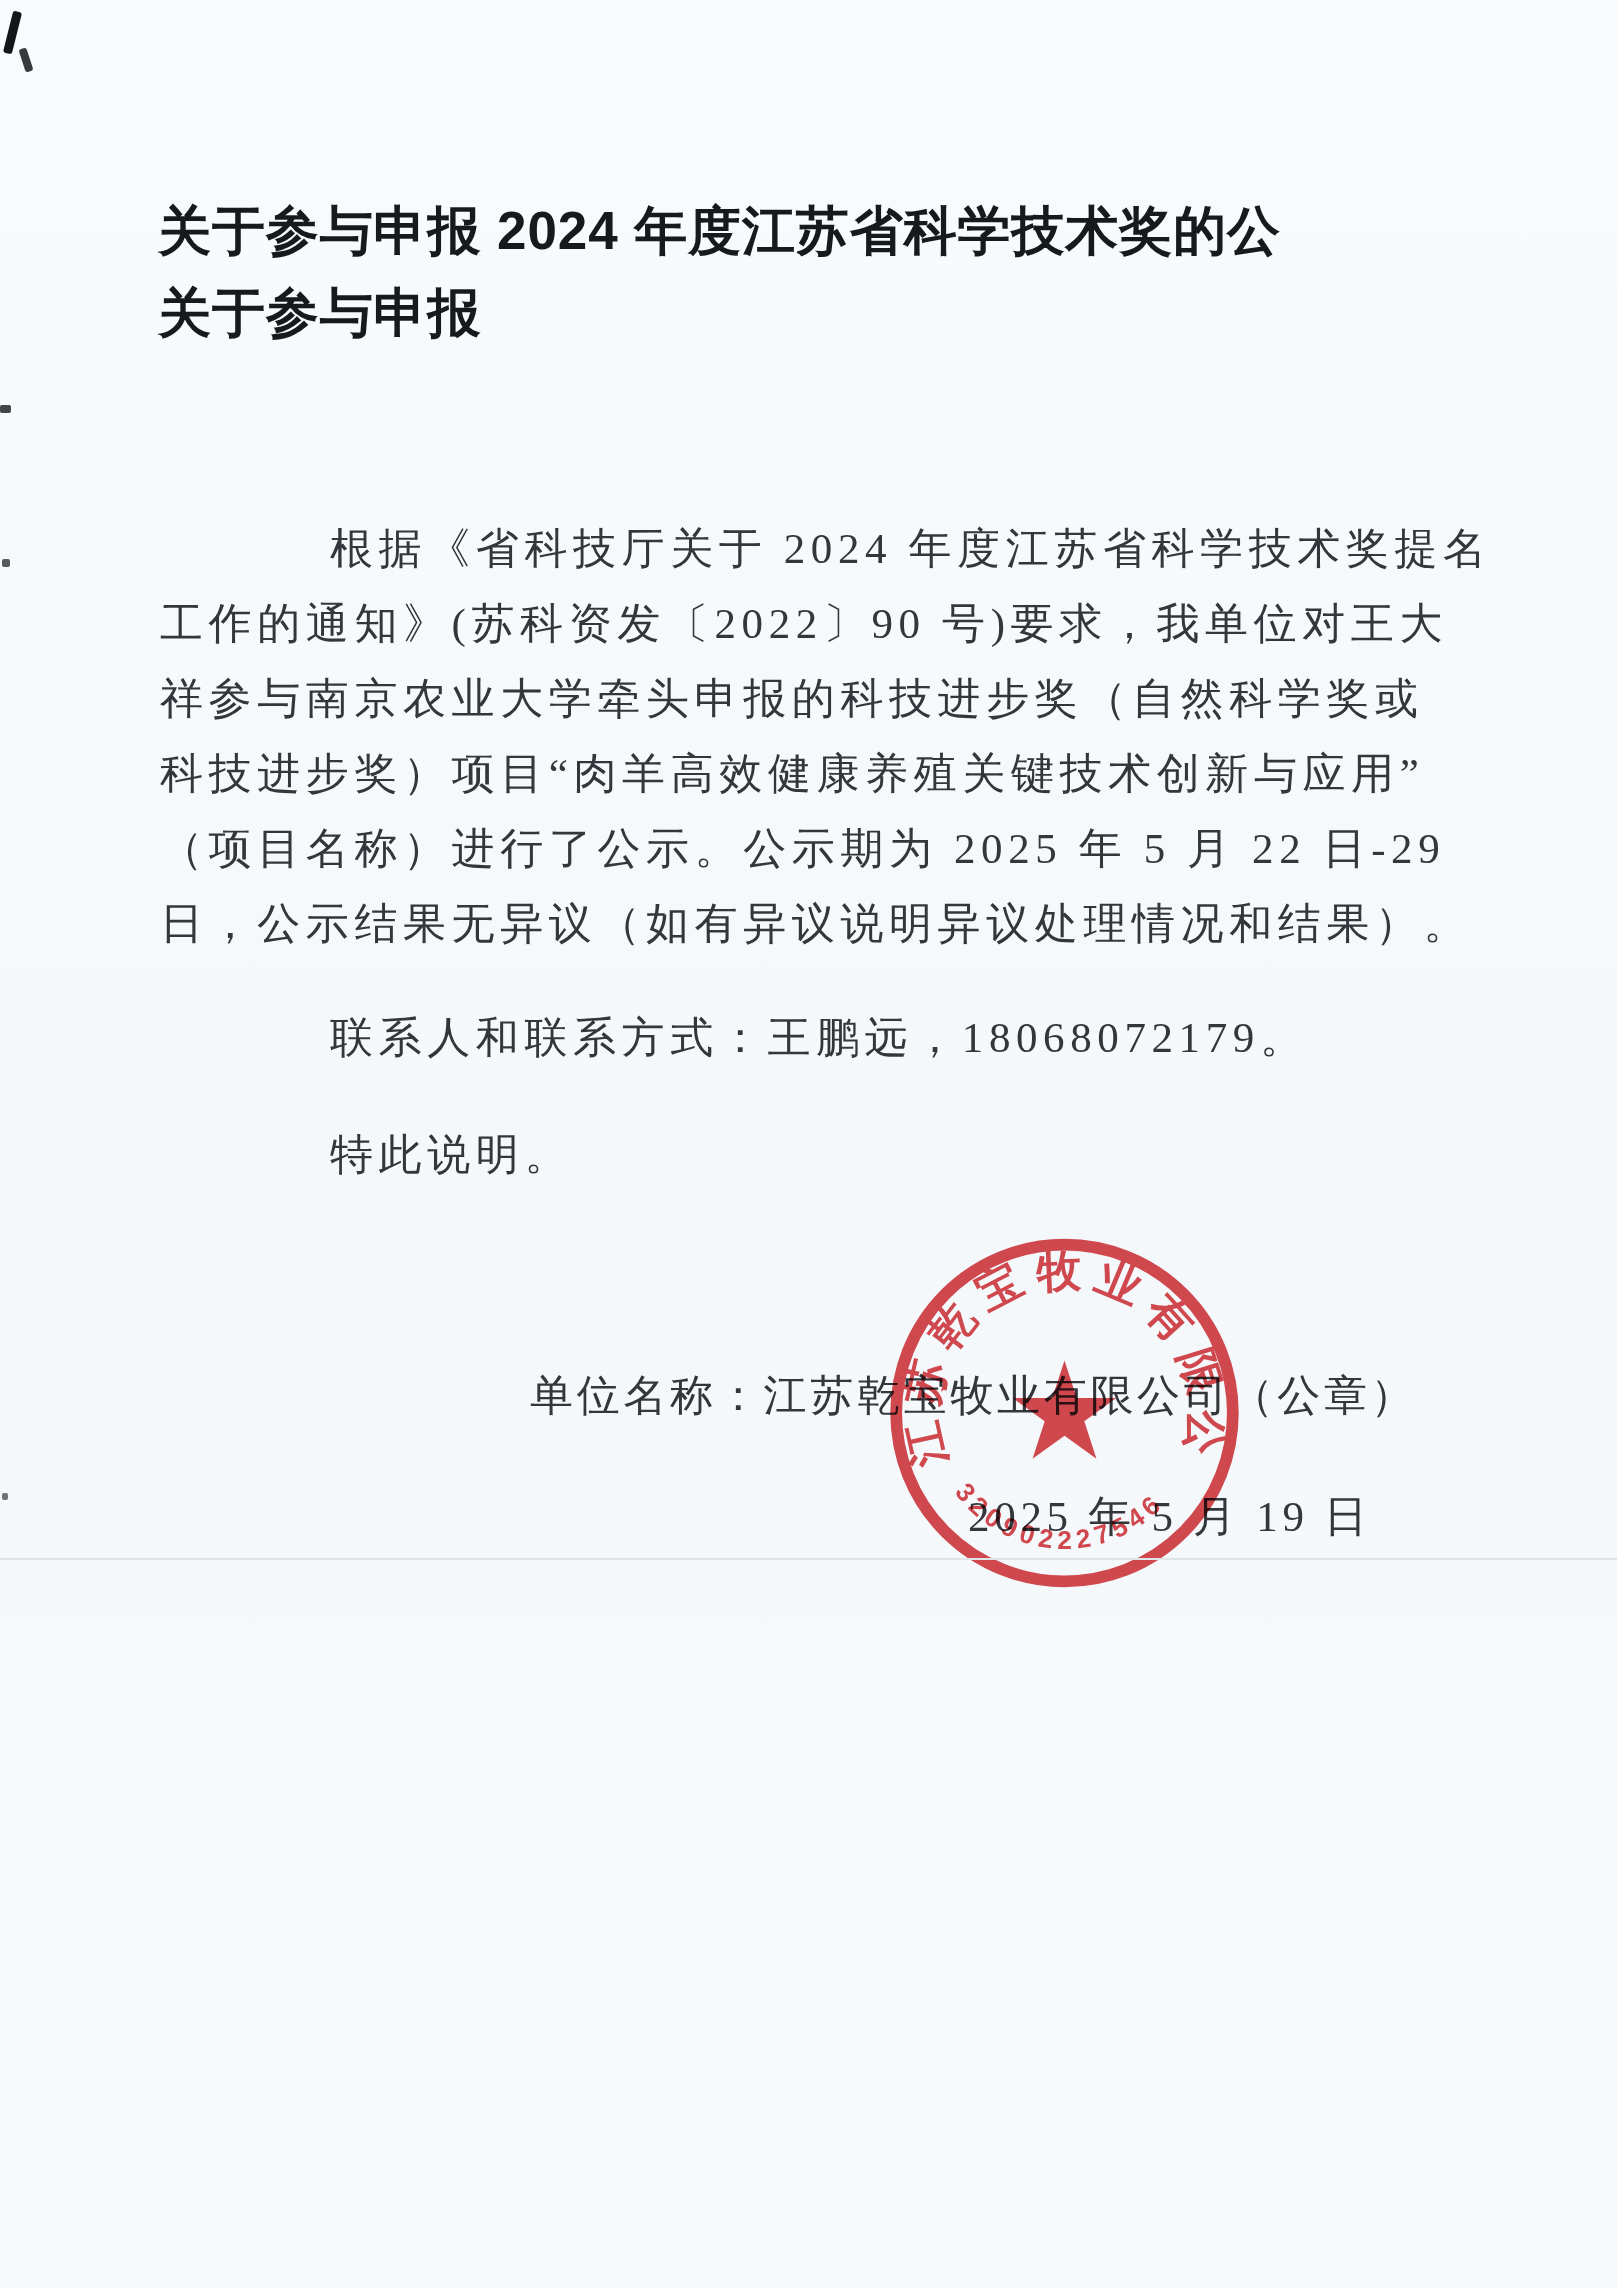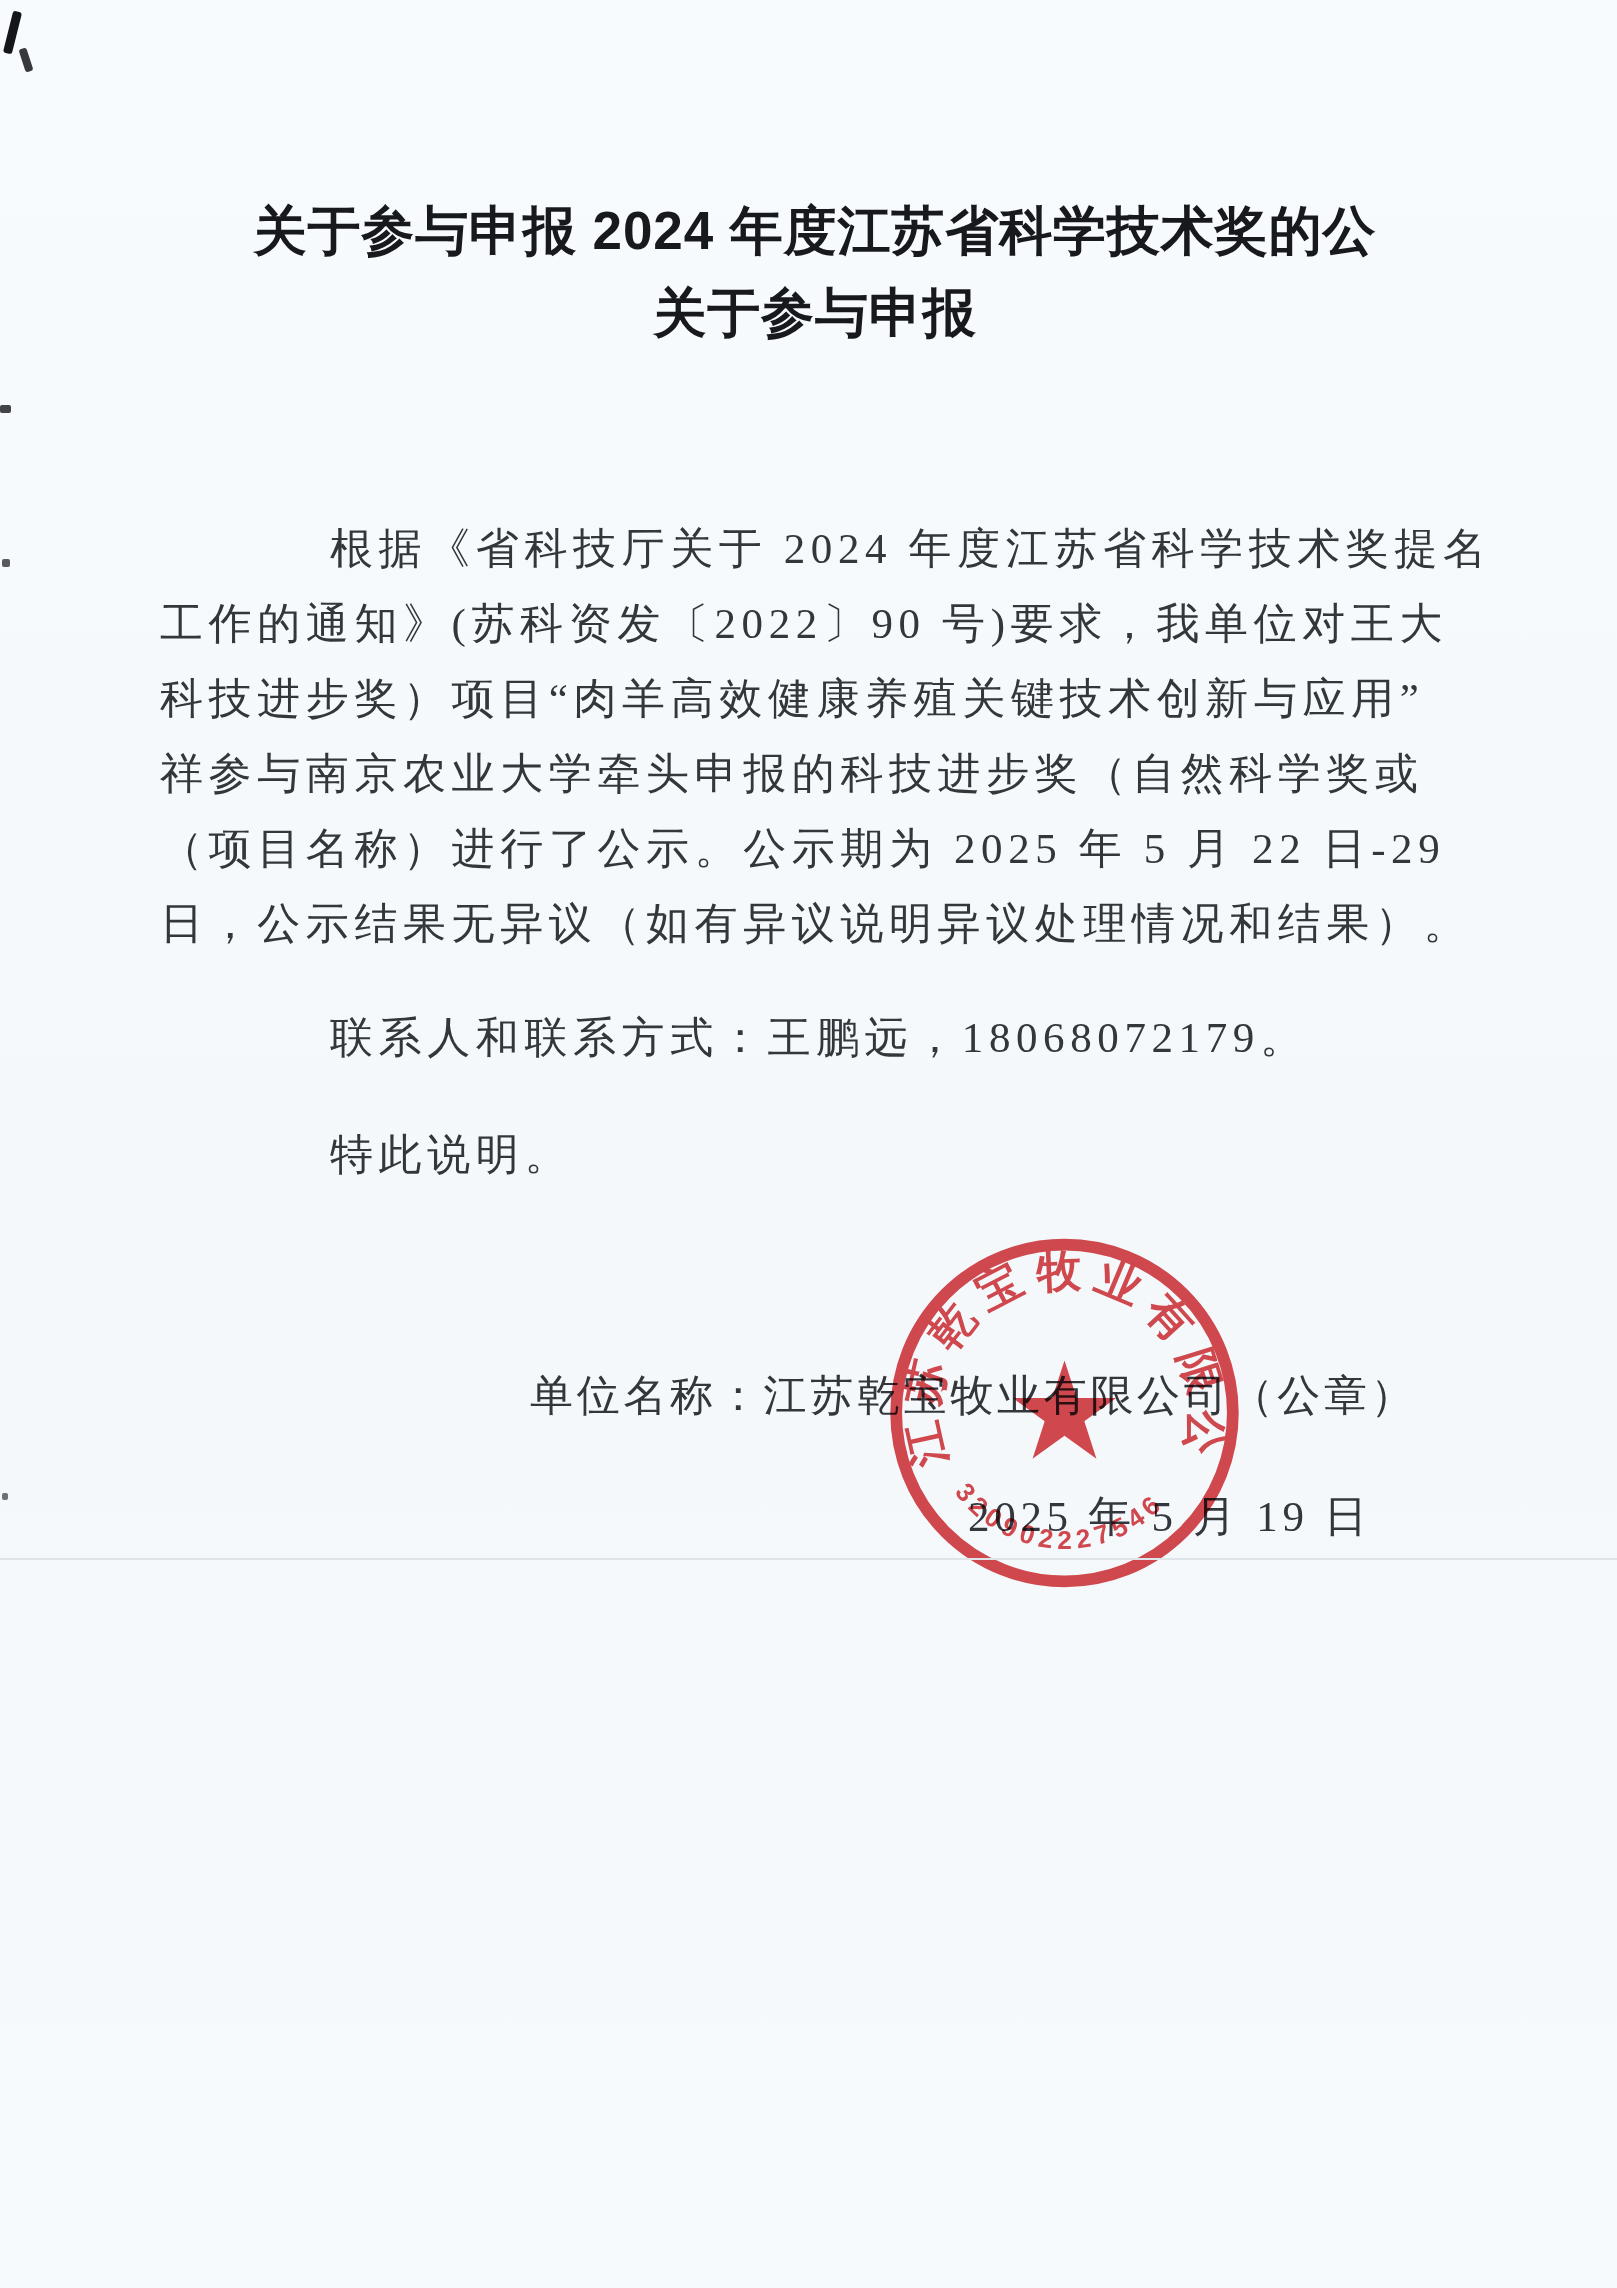--- a/index.html
+++ b/index.html
@@ -12,21 +12,21 @@
     background: linear-gradient(180deg, #f8fbfe 0%, #f5f8fb 55%, #f7fafc 100%);
     overflow: hidden;
     font-family: "Liberation Serif", "DejaVu Serif", serif;
     color: #2b2e33;
   }
   .doc-title {
     position: absolute;
     left: 158px;
     top: 190px;
     width: 1314px;
-    text-align: center;
+    text-align: left;
     font-family: "Liberation Sans", "DejaVu Sans", sans-serif;
     font-weight: 700;
     font-size: 53px;
     line-height: 82px;
     letter-spacing: 0.9px;
     color: #17191c;
   }
   .body-block {
     position: absolute;
     left: 160px;
@@ -101,22 +101,22 @@
 <div class="page">
 
   <div class="doc-title">
     <div>关于参与申报 2024 年度江苏省科学技术奖的公</div>
     <div>关于参与申报</div>
   </div>
 
   <div class="body-block">
     <div class="body-line indent">根据《省科技厅关于 2024 年度江苏省科学技术奖提名</div>
     <div class="body-line">工作的通知》(苏科资发〔2022〕90 号)要求，我单位对王大</div>
+    <div class="body-line">祥参与南京农业大学牵头申报的科技进步奖（自然科学奖或</div>
     <div class="body-line">科技进步奖）项目“肉羊高效健康养殖关键技术创新与应用”</div>
-    <div class="body-line">祥参与南京农业大学牵头申报的科技进步奖（自然科学奖或</div>
     <div class="body-line">（项目名称）进行了公示。公示期为 2025 年 5 月 22 日-29</div>
     <div class="body-line">日，公示结果无异议（如有异议说明异议处理情况和结果）。</div>
   </div>
 
   <div class="contact-line">联系人和联系方式：王鹏远，18068072179。</div>
 
   <div class="closing-line">特此说明。</div>
 
   <div class="unit-line">单位名称：江苏乾宝牧业有限公司（公章）</div>
 

